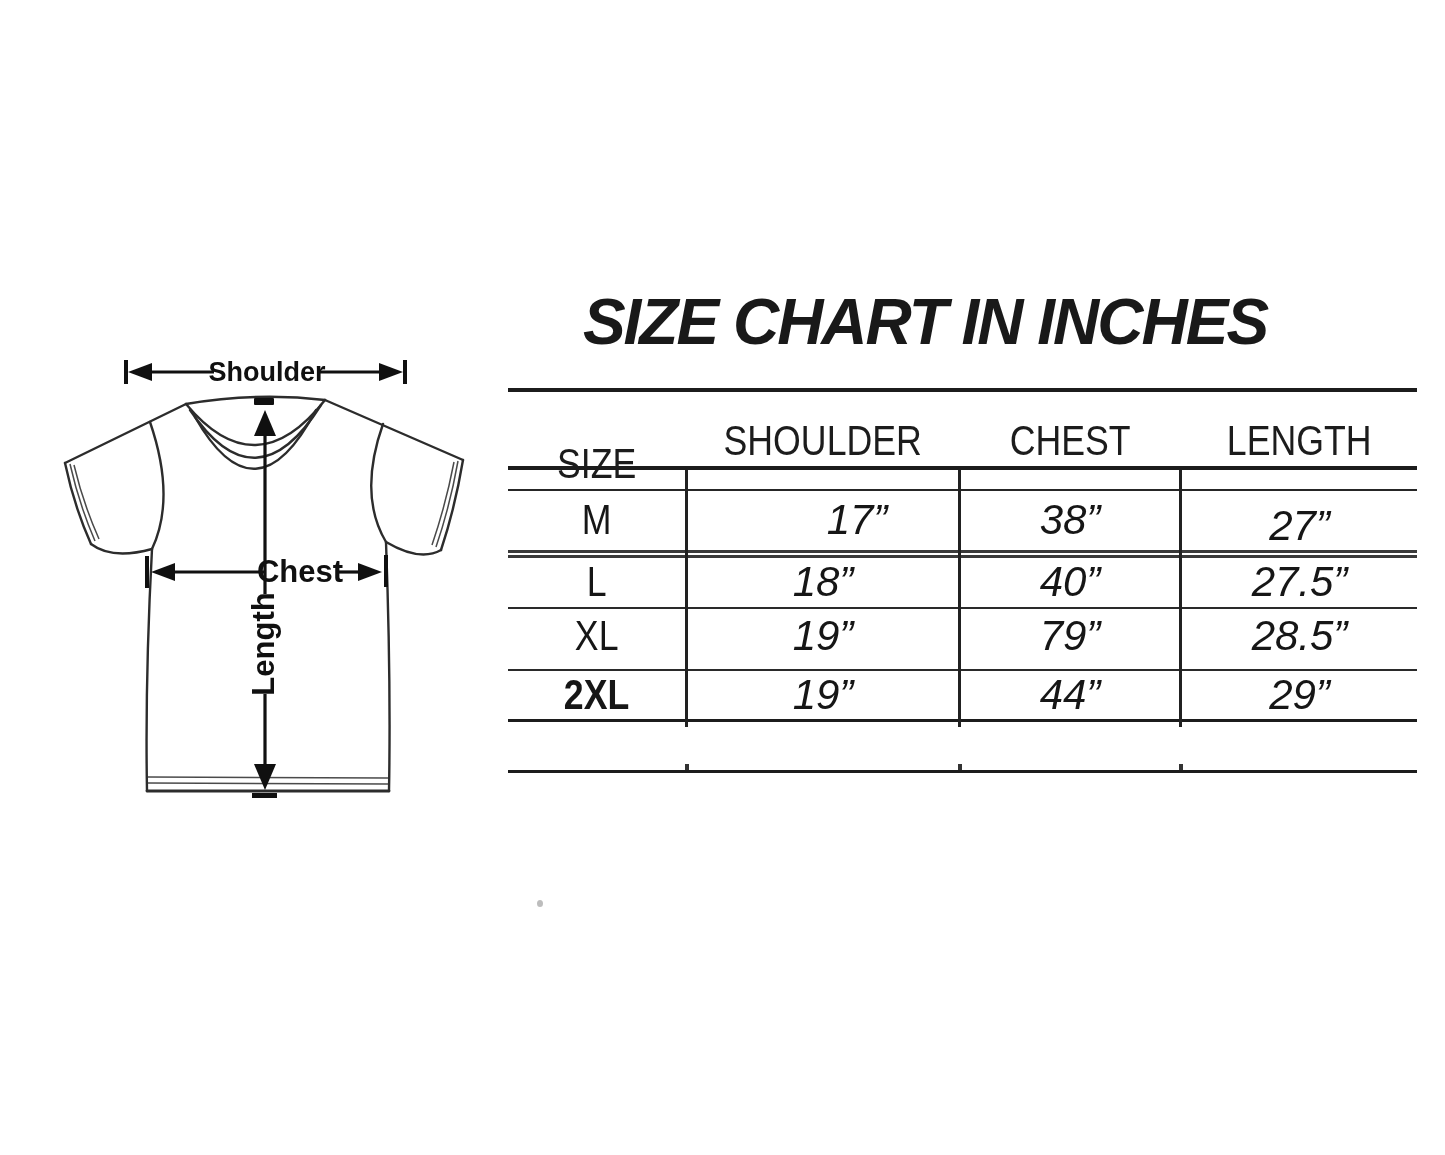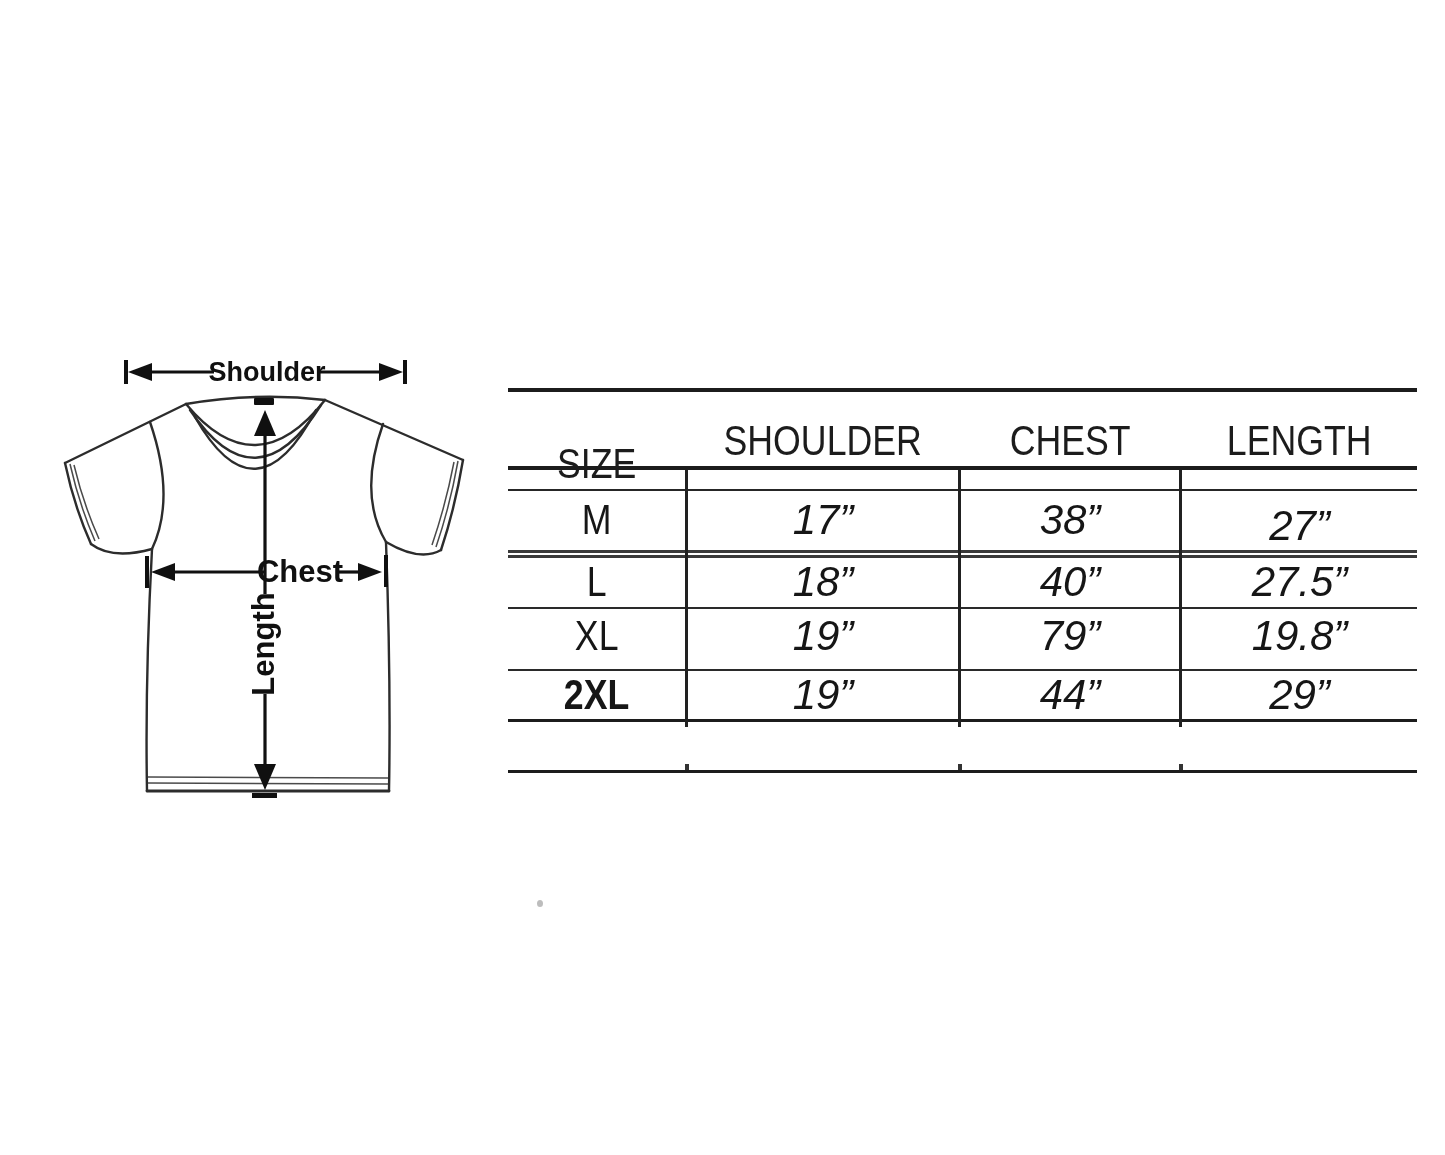--- a/index.html
+++ b/index.html
@@ -78,20 +78,21 @@
       <polygon points="265,410 254,436 276,436" stroke="none"></polygon>
       <polygon points="265,790 254,764 276,764" stroke="none"></polygon>
       <line x1="265" y1="434" x2="265" y2="594"></line>
       <line x1="265" y1="694" x2="265" y2="766"></line>
       <rect x="254" y="398" width="20" height="7" rx="1" stroke="none"></rect>
       <rect x="252" y="793" width="25" height="5" stroke="none"></rect>
     </g>
     <text class="diag-label" x="274" y="644" font-size="31" text-anchor="middle" transform="rotate(-90 274 644)">Length</text>
   </svg>
 
+  <div class="title">SIZE CHART IN INCHES</div>
 
   <div class="hline" style="top:388px;height:4px;"></div>
   <div class="hline" style="top:466px;height:4px;"></div>
   <div class="hline" style="top:489px;height:2px;background:#262626;"></div>
   <div class="hline" style="top:550px;height:3px;background:#3a3a3a;"></div>
   <div class="hline" style="top:555px;height:3px;background:#3a3a3a;"></div>
   <div class="hline" style="top:607px;height:2px;background:#2a2a2a;"></div>
   <div class="hline" style="top:669px;height:2px;background:#2a2a2a;"></div>
   <div class="hline" style="top:719px;height:3px;"></div>
   <div class="hline" style="top:770px;height:3px;"></div>
@@ -114,21 +115,21 @@
     <span class="hdr">CHEST</span>
   </div>
   <div class="cell" style="left:1182px;top:413px;width:235px;height:56px;">
     <span class="hdr">LENGTH</span>
   </div>
 
   <div>
     <div class="cell" style="left:508px;top:491px;width:177px;height:58px;">
       <span class="sz">M</span>
     </div>
-    <div class="cell" style="left:688px;top:491px;width:270px;height:58px;">
+    <div class="cell" style="left:688px;top:491px;width:270px;height:58px;padding-left:34px;">
       <span class="val">17”</span>
     </div>
     <div class="cell" style="left:961px;top:491px;width:218px;height:58px;">
       <span class="val">38”</span>
     </div>
     <div class="cell" style="left:1182px;top:491px;width:235px;height:58px;margin-top:6px;">
       <span class="val">27”</span>
     </div>
   </div>
 
@@ -151,21 +152,21 @@
     <div class="cell" style="left:508px;top:608px;width:177px;height:55px;">
       <span class="sz">XL</span>
     </div>
     <div class="cell" style="left:688px;top:608px;width:270px;height:55px;">
       <span class="val">19”</span>
     </div>
     <div class="cell" style="left:961px;top:608px;width:218px;height:55px;">
       <span class="val">79”</span>
     </div>
     <div class="cell" style="left:1182px;top:608px;width:235px;height:55px;">
-      <span class="val">19.8”</span>
+      <span class="val">28.5”</span>
     </div>
   </div>
 
   <div>
     <div class="cell" style="left:508px;top:670px;width:177px;height:49px;font-weight:bold;">
       <span class="sz">2XL</span>
     </div>
     <div class="cell" style="left:688px;top:670px;width:270px;height:49px;">
       <span class="val">19”</span>
     </div>

